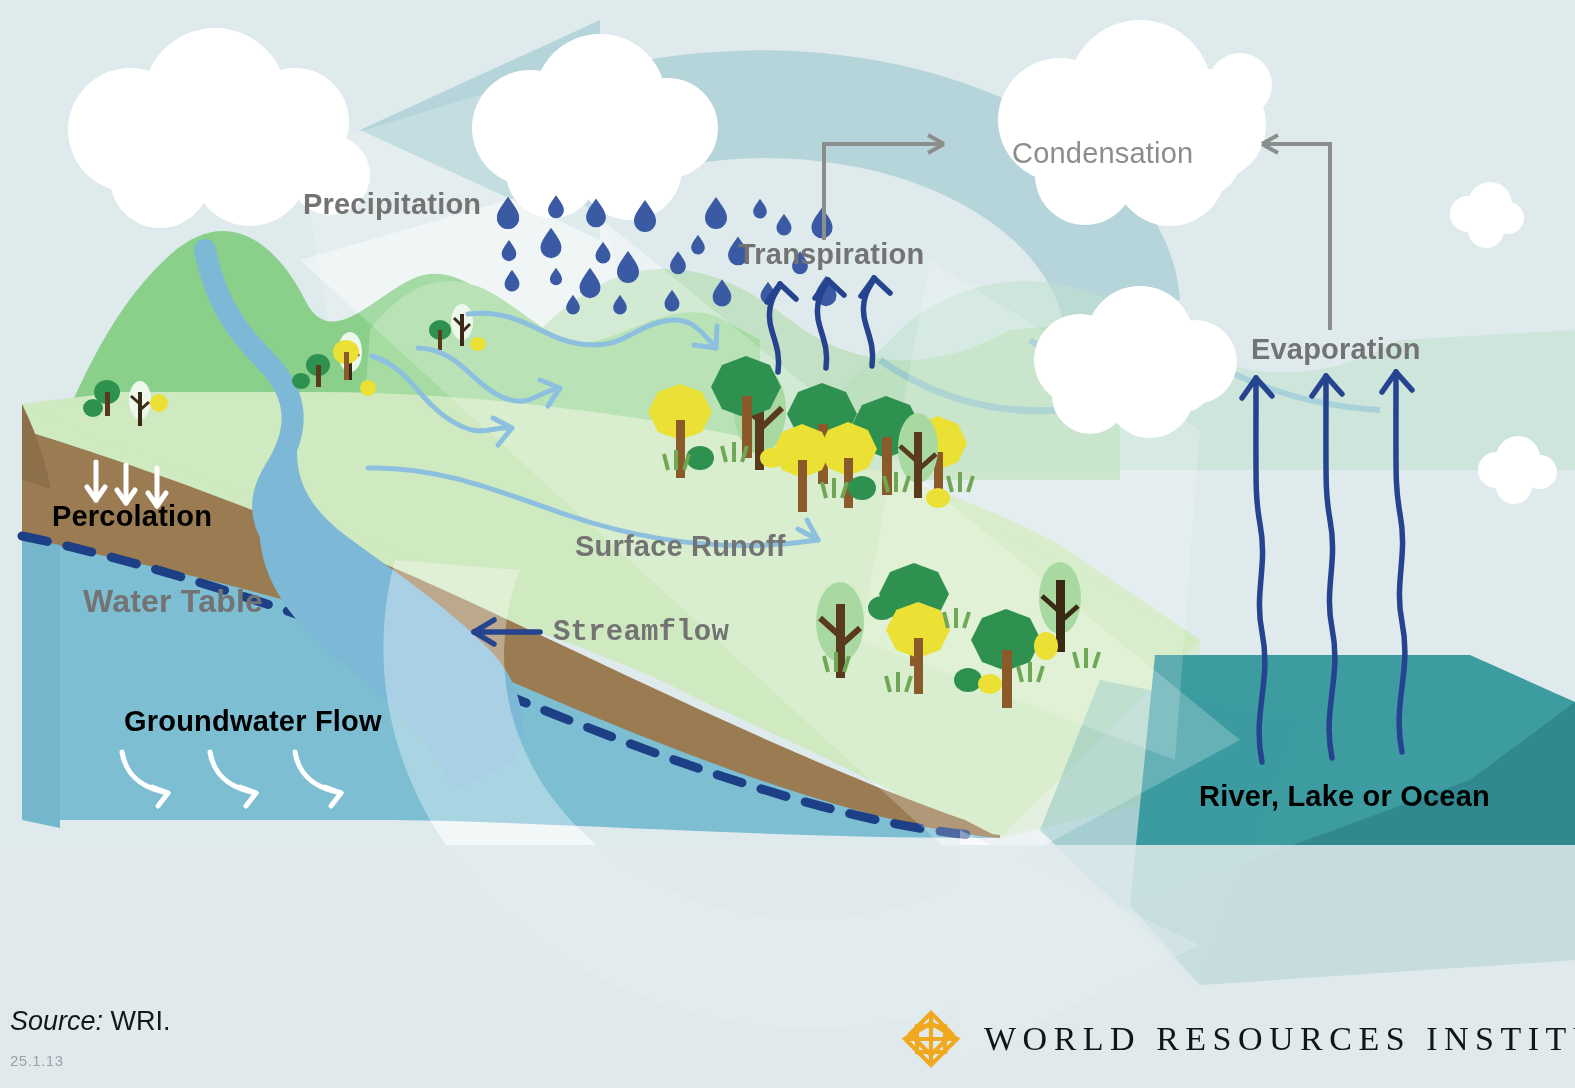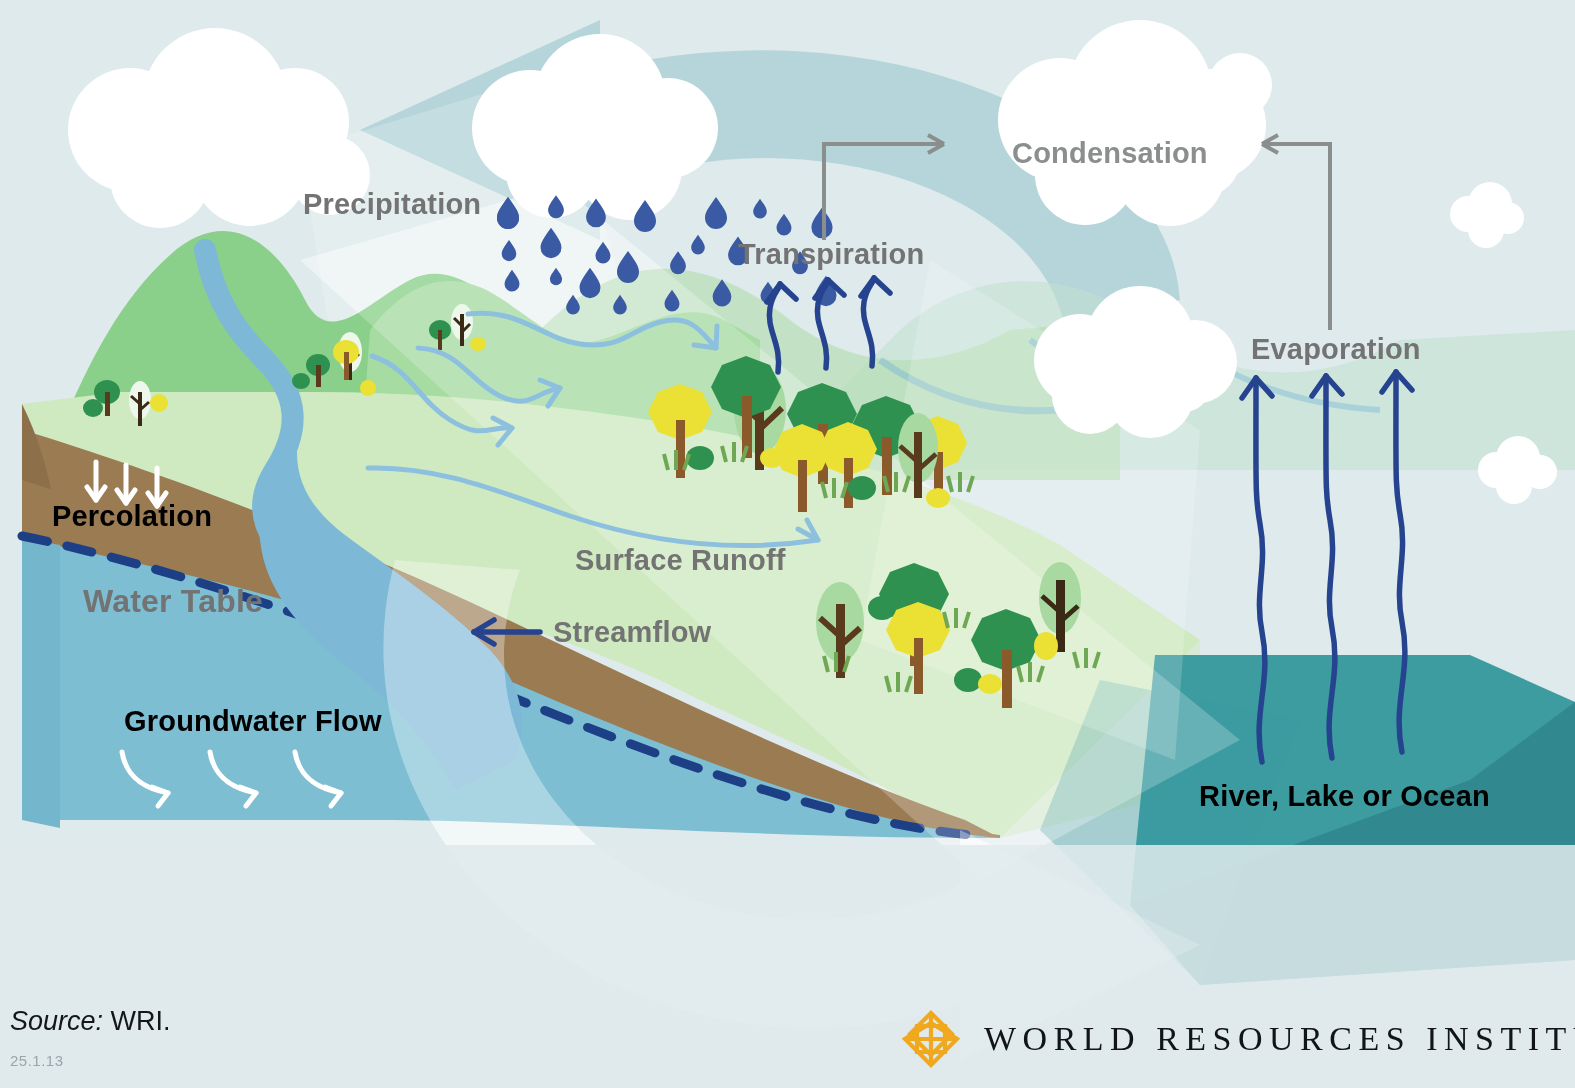--- a/index.html
+++ b/index.html
@@ -7,21 +7,21 @@
     width:1575px;height:1088px;overflow:hidden;
     background:#dfeaec;
     font-family:"Liberation Sans", sans-serif;
     position:relative;
   }
   #stage{position:absolute;inset:0;width:1575px;height:1088px;}
   svg.layer{position:absolute;left:0;top:0;width:1575px;height:1088px;}
   .lbl{position:absolute;white-space:nowrap;font-weight:bold;letter-spacing:.2px;}
   .lbl-blue{color:#737373;}
   .lbl-white{color:#000000;}
-  .lbl-gray{color:#8a8e8c;font-weight:bold;}
+  .lbl-gray{color:#8a8e8c;font-weight:normal;}
   #src{position:absolute;left:10px;top:1006px;font-size:27px;color:#14171a;}
   #src i{font-style:italic;font-weight:normal;}
   #srcnum{position:absolute;left:10px;top:1052px;font-size:15px;color:#9aa5a8;letter-spacing:.5px;}
   #wri{position:absolute;left:900px;top:1008px;display:flex;align-items:center;gap:22px;}
   #wri .wtext{font-family:"Liberation Serif", serif;font-size:34px;letter-spacing:6.5px;color:#111418;white-space:nowrap;}
 </style>
 </head>
 <body>
 
 <div id="stage">
@@ -488,23 +488,23 @@
   <div class="lbl lbl-gray" style="left:1012px;top:137px;font-size:29px;">Condensation</div>
 
   <div class="lbl lbl-blue" style="left:1251px;top:333px;font-size:29px;">Evaporation</div>
 
   <div class="lbl lbl-white" style="left:52px;top:500px;font-size:29px;">Percolation</div>
 
   <div class="lbl lbl-blue" style="left:83px;top:583px;font-size:32px;">Water Table</div>
 
   <div class="lbl lbl-white" style="left:93px;top:705px;font-size:29px;margin-left:31px;">Groundwater Flow</div>
 
-  <div class="lbl lbl-blue" style="left:575px;top:544px;font-size:29px;">Surface Runoff</div>
-
-  <div class="lbl lbl-blue" style="left:553px;top:616px;font-size:29px;">Streamflow</div>
+  <div class="lbl lbl-blue" style="left:575px;top:530px;font-size:29px;">Surface Runoff</div>
+
+  <div class="lbl lbl-blue" style="left:553px;top:616px;font-size:29px;font-family:Liberation Mono, monospace;">Streamflow</div>
 
   <div class="lbl lbl-white" style="left:1199px;top:780px;font-size:29px;">River, Lake or Ocean</div>
 
   <div id="src">
     <i>Source:</i>
     <span>WRI.</span>
   </div>
   <div id="srcnum">25.1.13</div>
 
   <div id="wri">

